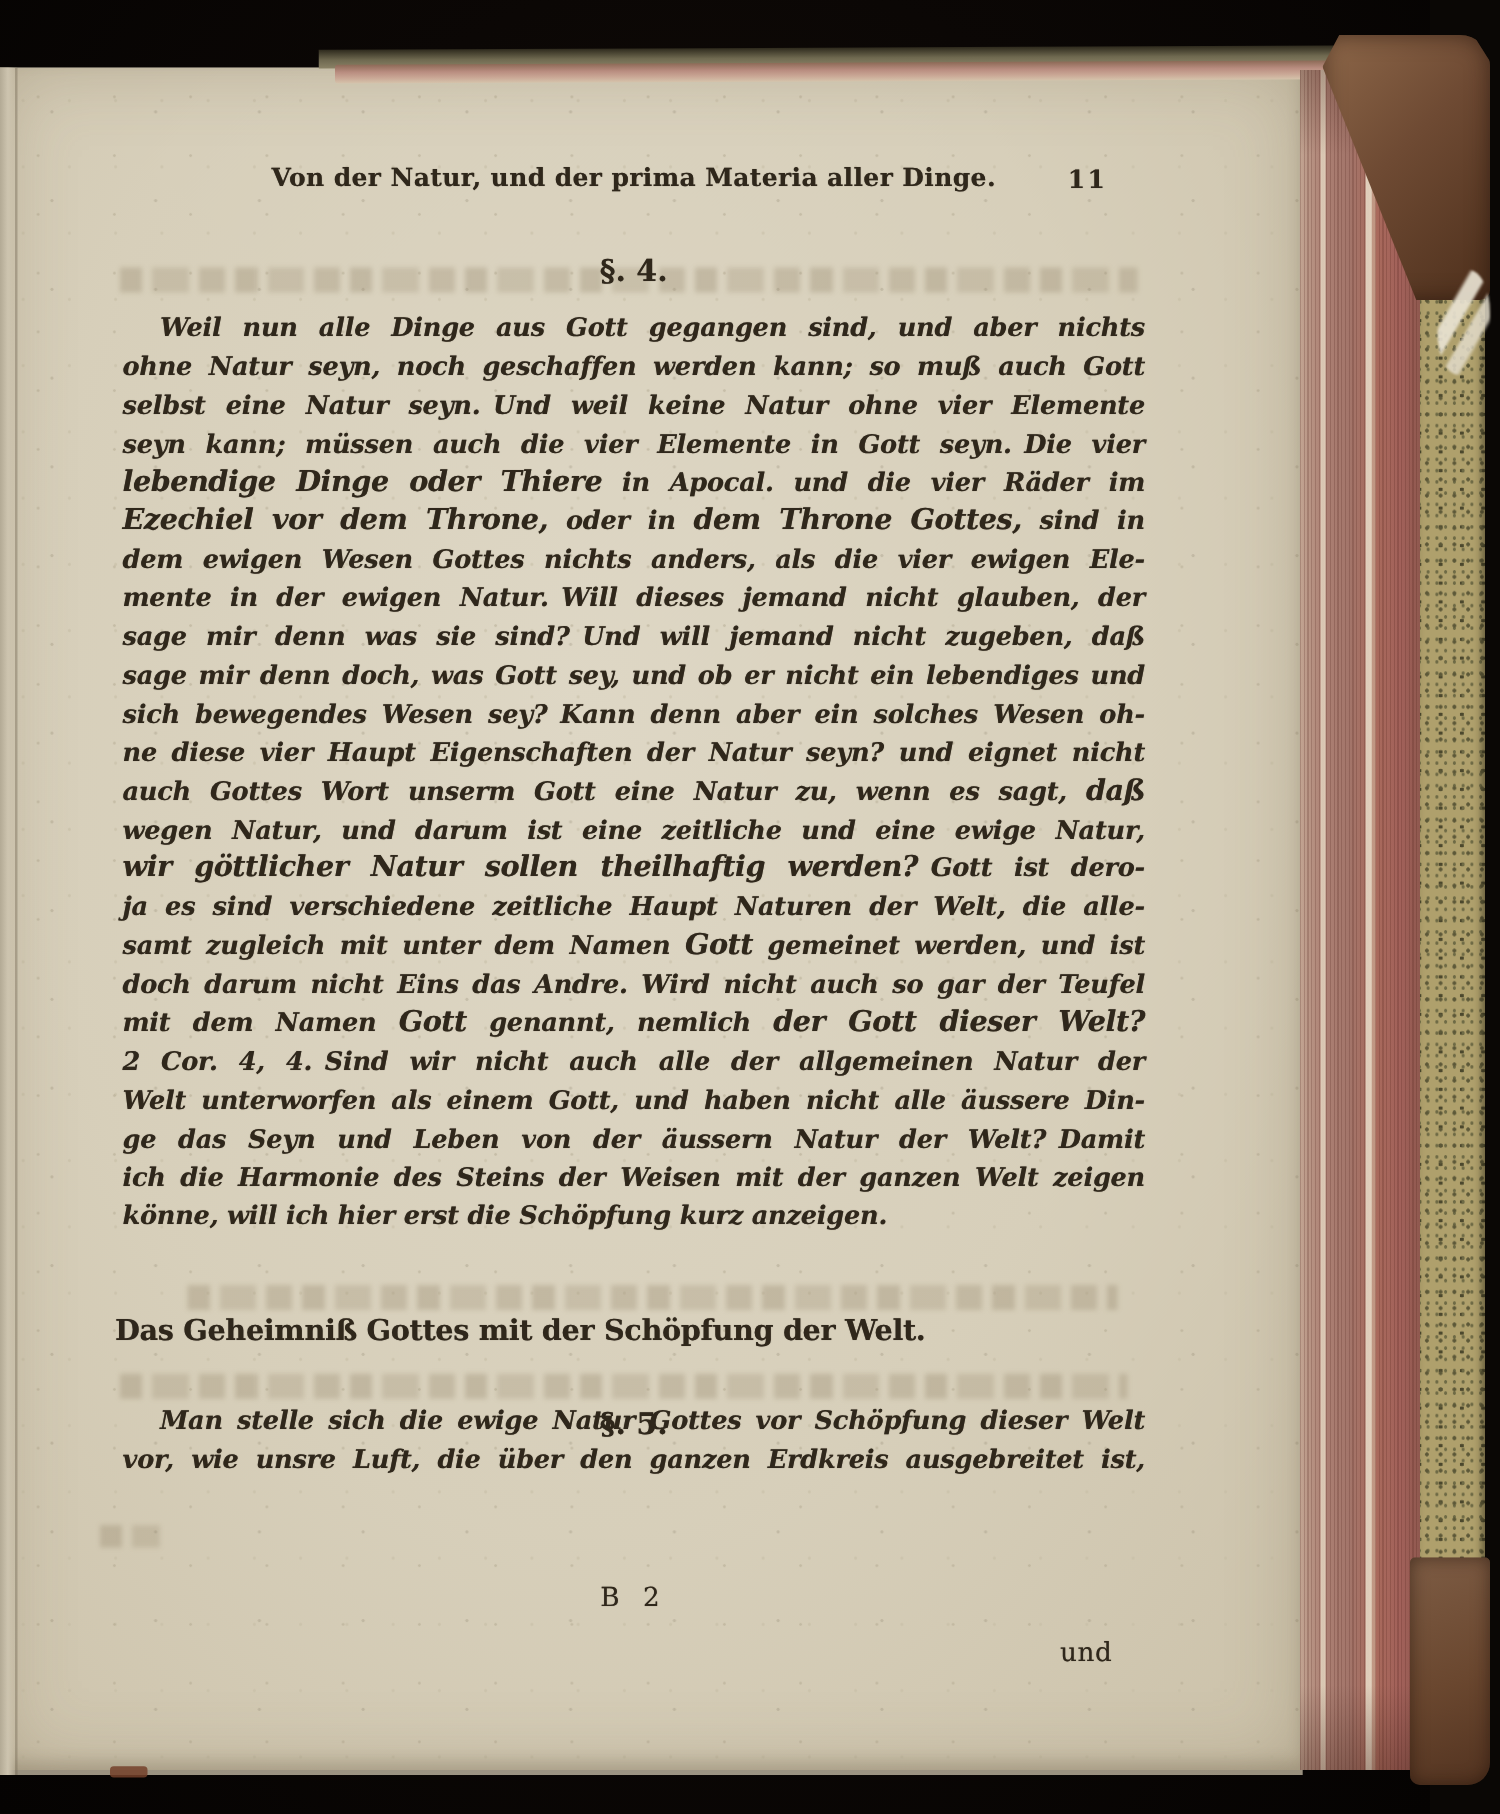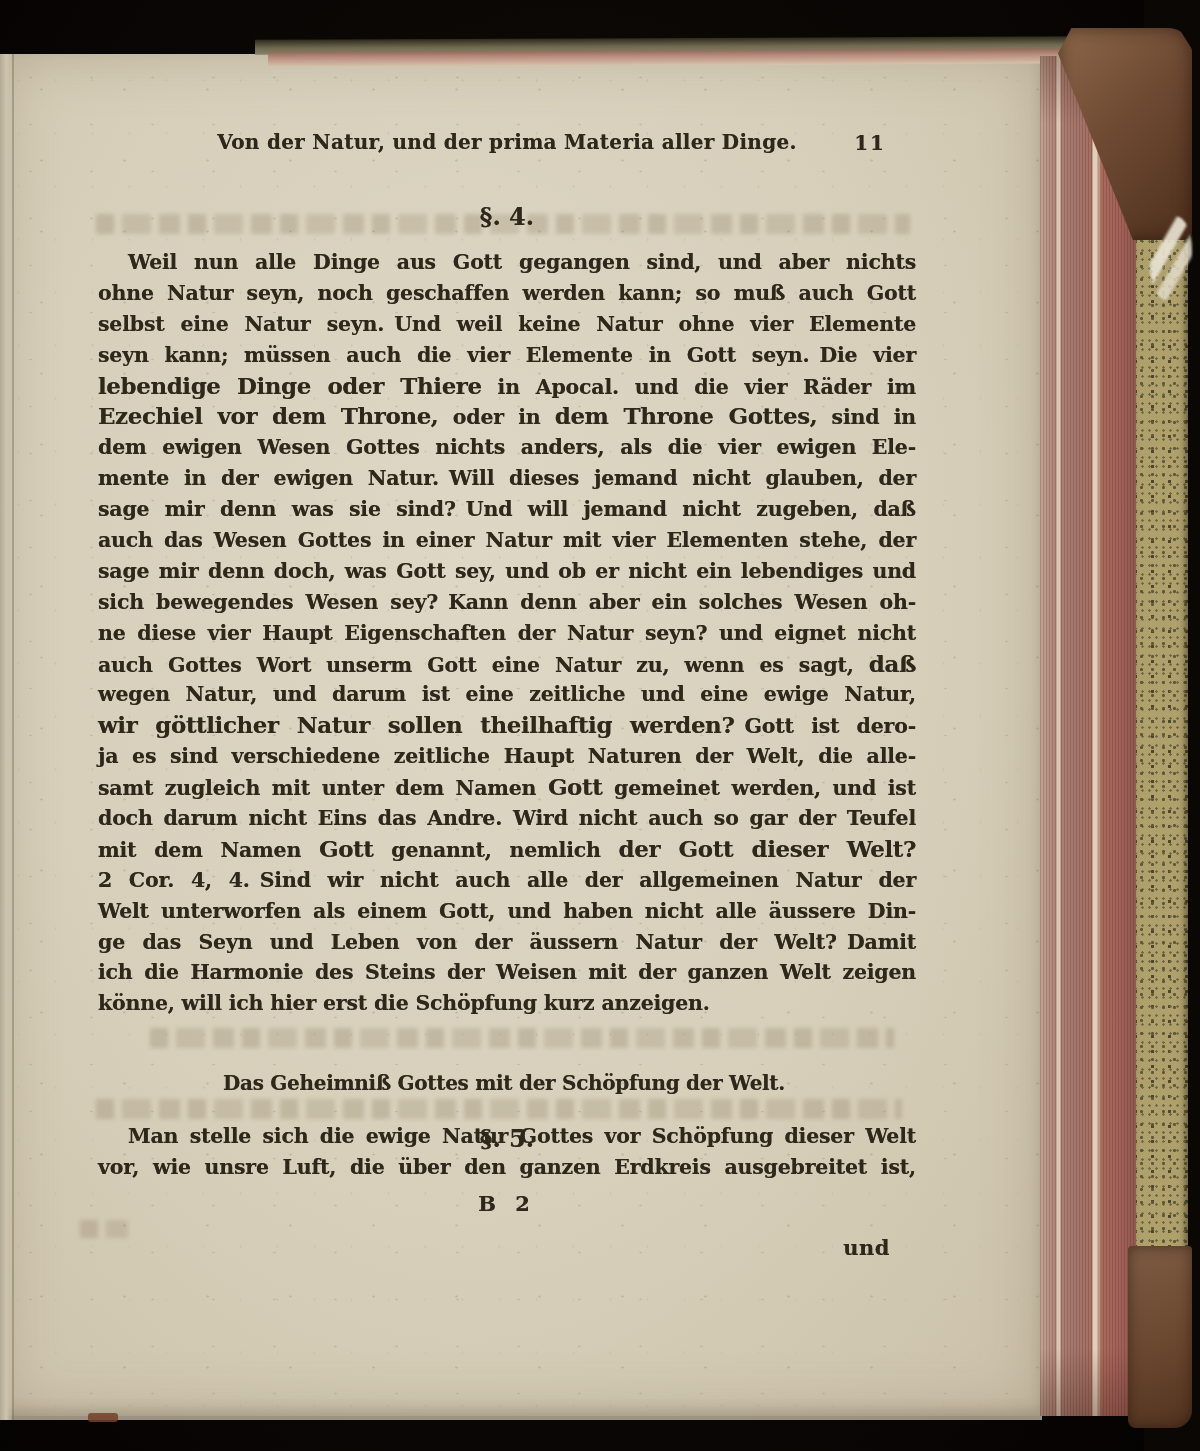--- a/index.html
+++ b/index.html
@@ -93,28 +93,28 @@
   .pagenum{position:absolute;right:30px;top:1px;font-size:20px;font-weight:bold;letter-spacing:2px;}
   .secmark{position:absolute;left:0;width:100%;text-align:center;
     font-size:24px;font-weight:bold;}
   #sec4mark{top:202px;}
   #sec5mark{top:1124px;}
   .para{position:absolute;left:0;width:100%;}
   #para4{top:247px;}
   #para5{top:1121px;}
   .bodyline{height:30.9px;line-height:30.9px;font-size:20.5px;font-weight:bold;
     letter-spacing:-.2px;white-space:nowrap;
-    text-align:justify;text-align-last:justify;}
+    text-align:justify;text-align-last:justify;font-style:italic;}
   .bodyline.indent{text-indent:30px;}
   .bodyline.endline{text-align-last:left;}
   .bodyline .em{font-size:1.12em;letter-spacing:-.4px;}
-  .chapter-heading{position:absolute;left:-6px;top:1051px;width:824px;text-align:center;
-    font-size:20px;font-weight:bold;letter-spacing:-.3px;white-space:nowrap;margin-top:20px;}
-  .footer-row{position:absolute;left:0;top:1191px;width:100%;height:32px;
-    font-size:21px;font-weight:bold;}
+  .chapter-heading{position:absolute;left:-6px;top:1051px;width:824px;text-align:left;
+    font-size:23px;font-weight:bold;letter-spacing:-.3px;white-space:nowrap;}
+  .footer-row{position:absolute;left:0;top:1266px;width:100%;height:32px;
+    font-size:21px;font-weight:normal;}
   .signature{display:block;text-align:center;letter-spacing:6px;}
   .catchword{position:absolute;right:26px;top:0;letter-spacing:.5px;margin-top:44px;}
 </style>
 </head>
 <body>
 
 <div id="canvas">
 
   <div class="page"></div>
   <div class="left-edge"></div>
@@ -143,21 +143,20 @@
     <div class="para" id="para4">
         <div class="bodyline indent"><span>Weil nun alle Dinge aus Gott gegangen sind, und aber nichts</span></div>
         <div class="bodyline"><span>ohne Natur seyn, noch geschaffen werden kann; so muß auch Gott</span></div>
         <div class="bodyline"><span>selbst eine Natur seyn. Und weil keine Natur ohne vier Elemente</span></div>
         <div class="bodyline"><span>seyn kann; müssen auch die vier Elemente in Gott seyn. Die vier</span></div>
         <div class="bodyline"><span class="em">lebendige Dinge oder Thiere</span><span> in Apocal. und die vier Räder im</span></div>
         <div class="bodyline"><span class="em">Ezechiel vor dem Throne,</span><span> oder in </span><span class="em">dem Throne Gottes,</span><span> sind in</span></div>
         <div class="bodyline"><span>dem ewigen Wesen Gottes nichts anders, als die vier ewigen Ele-</span></div>
         <div class="bodyline"><span>mente in der ewigen Natur. Will dieses jemand nicht glauben, der</span></div>
         <div class="bodyline"><span>sage mir denn was sie sind? Und will jemand nicht zugeben, daß</span></div>
-        <div class="bodyline"><span>auch das Wesen Gottes in einer Natur mit vier Elementen stehe, der</span></div>
         <div class="bodyline"><span>sage mir denn doch, was Gott sey, und ob er nicht ein lebendiges und</span></div>
         <div class="bodyline"><span>sich bewegendes Wesen sey? Kann denn aber ein solches Wesen oh-</span></div>
         <div class="bodyline"><span>ne diese vier Haupt Eigenschaften der Natur seyn? und eignet nicht</span></div>
         <div class="bodyline"><span>auch Gottes Wort unserm Gott eine Natur zu, wenn es sagt, </span><span class="em">daß</span></div>
         <div class="bodyline"><span>wegen Natur, und darum ist eine zeitliche und eine ewige Natur,</span></div>
         <div class="bodyline"><span class="em">wir göttlicher Natur sollen theilhaftig werden?</span><span> Gott ist dero-</span></div>
         <div class="bodyline"><span>ja es sind verschiedene zeitliche Haupt Naturen der Welt, die alle-</span></div>
         <div class="bodyline"><span>samt zugleich mit unter dem Namen </span><span class="em">Gott</span><span> gemeinet werden, und ist</span></div>
         <div class="bodyline"><span>doch darum nicht Eins das Andre. Wird nicht auch so gar der Teufel</span></div>
         <div class="bodyline"><span>mit dem Namen </span><span class="em">Gott</span><span> genannt, nemlich </span><span class="em">der Gott dieser Welt?</span></div>

